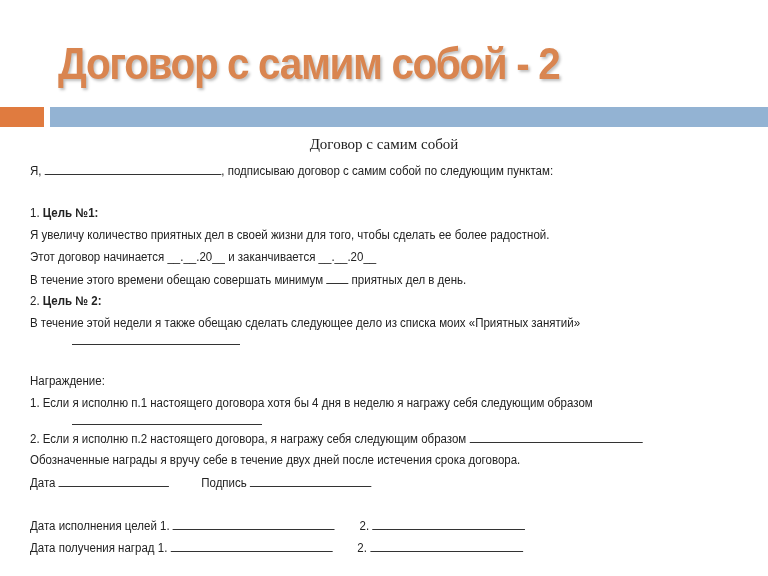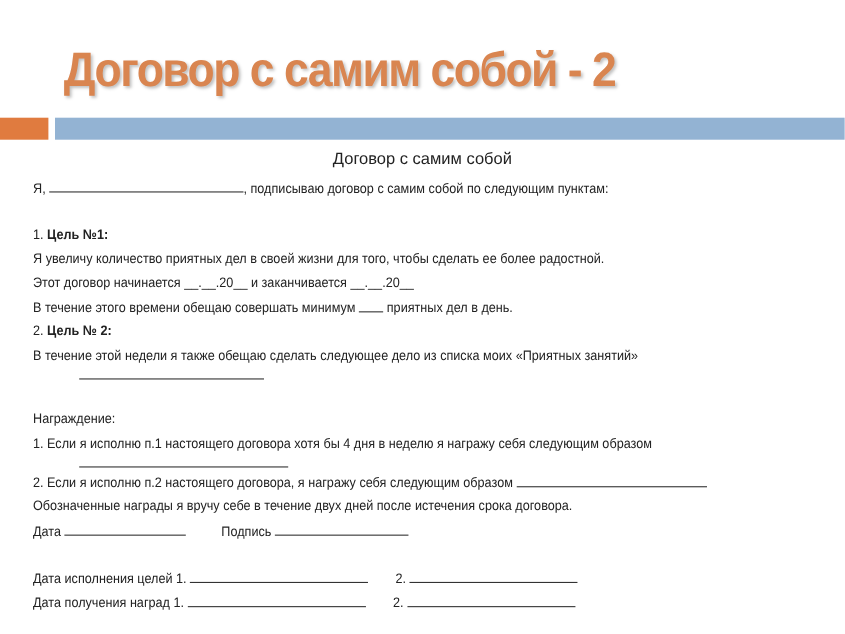--- a/index.html
+++ b/index.html
@@ -13,21 +13,21 @@
     font-size:44px; letter-spacing:-1.5px; line-height:52px;
     color:#d98550;
     text-shadow: 2px 2px 3px rgba(0,0,0,0.25);
     transform: scaleX(0.92); transform-origin:left top;
     white-space:nowrap;
   }
   .bar-orange { position:absolute; left:0; top:107px; width:44px; height:20px; background:#e07b3f; }
   .bar-blue { position:absolute; left:50px; top:107px; width:718px; height:20px; background:#93b3d3; }
   .doc-title {
     position:absolute; left:0; width:768px; top:136px; text-align:center;
-    font-size:15px; color:#222;
+    font-size:15px; color:#222;font-family:Liberation Serif, serif;
   }
   .line {
     position:absolute; left:30px; font-size:12.5px; white-space:nowrap;
     transform: scaleX(0.92); transform-origin:left top; color:#222;
   }
   .bold { font-weight:bold; }
   .blank { display:inline-block; border-bottom:1px solid #333; height:11px; vertical-align:baseline; }
   .bl-abs { position:absolute; border-bottom:1px solid #333; height:0; }
 </style>
 </head>

